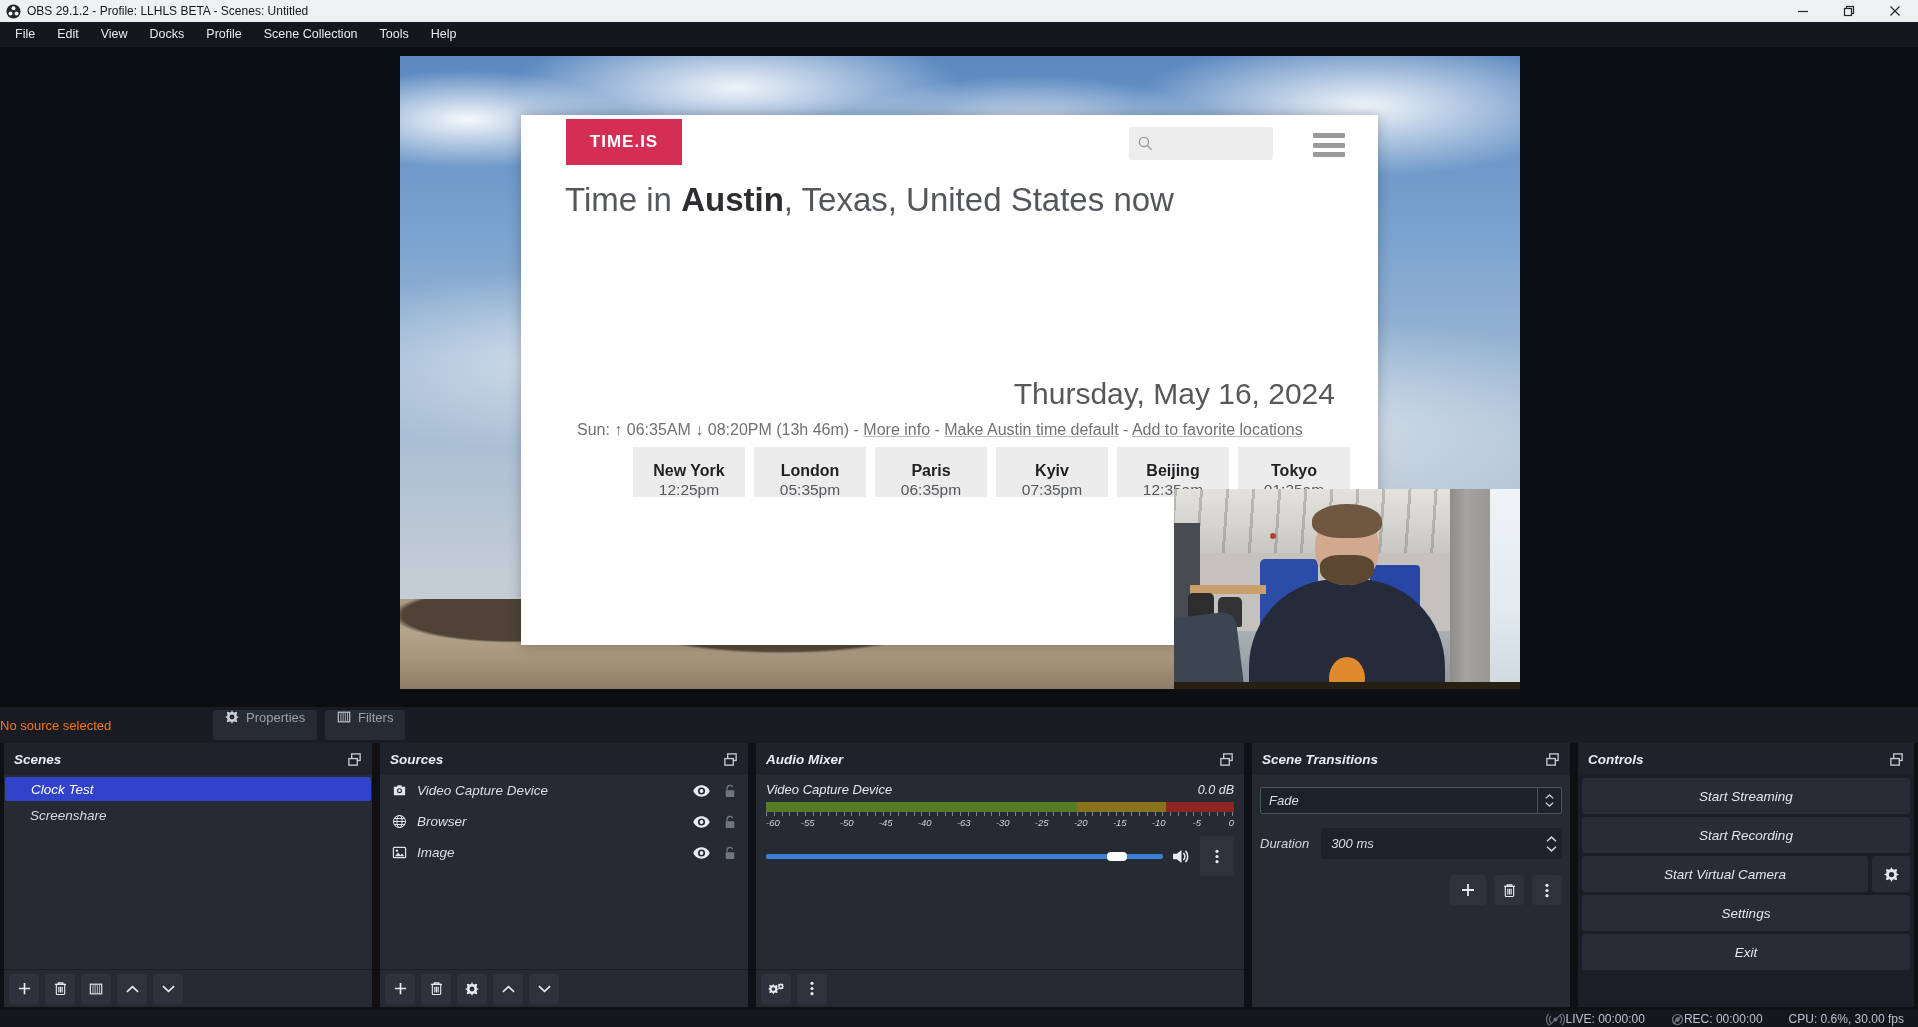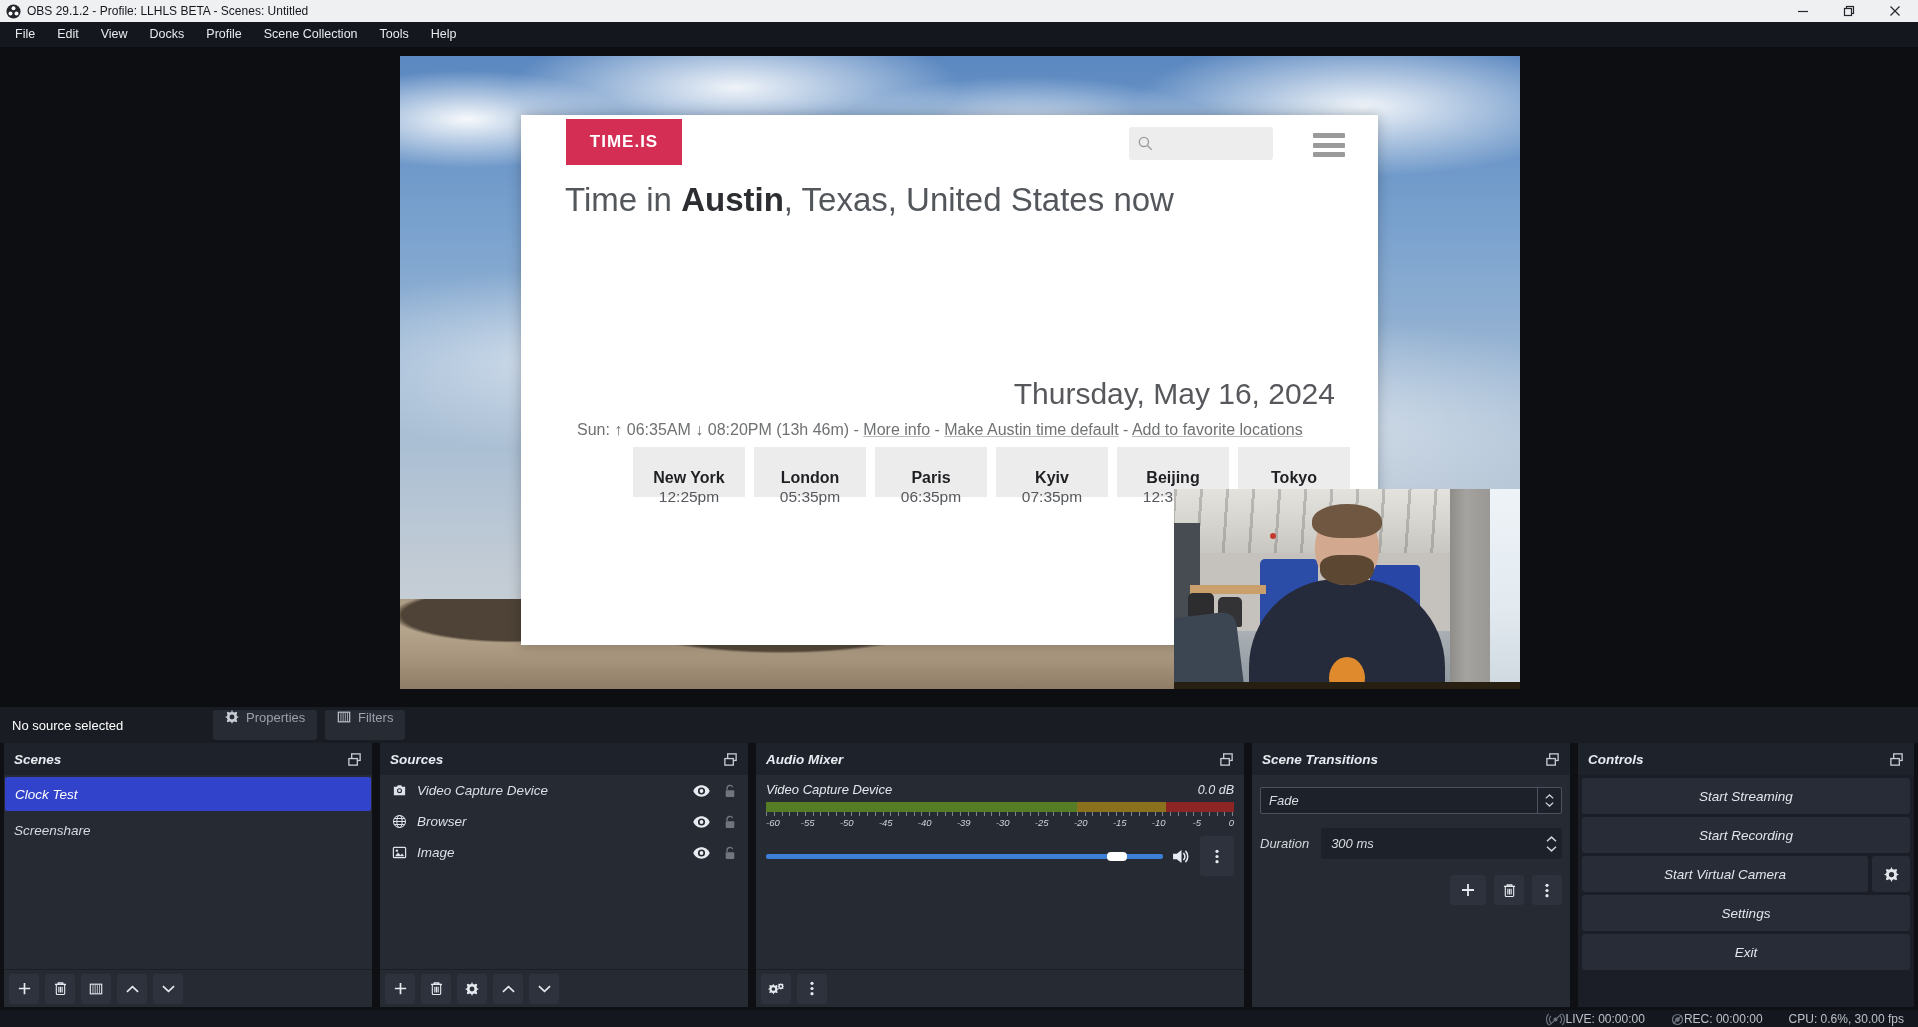--- a/index.html
+++ b/index.html
@@ -54,21 +54,21 @@
   .ti-heading { position:absolute; left:44px; top:66px; font-size:33px; color:#53575c; }
   .ti-heading b { color:#2b2d30; }
   .ti-clock { position:absolute; left:60px; top:104px; width:680px; text-align:center;
               font-family:"DejaVu Sans", sans-serif; font-weight:bold; color:#3a3b3d;
               font-size:132px; letter-spacing:-3px; line-height:1; white-space:nowrap; }
   .ti-clock .ampm { font-size:62px; letter-spacing:0; margin-left:10px; }
   .ti-date { position:absolute; right:43px; top:262px; font-size:30px; color:#56585c; }
   .ti-sun { position:absolute; left:56px; top:306px; width:760px; font-size:16px; color:#6f7173; white-space:nowrap; }
   .ti-sun a { color:#6f7173; text-decoration:underline; text-decoration-color:#b9babc; }
   .ti-cities { position:absolute; left:112px; top:332px; display:flex; gap:9px; }
-  .city { width:112px; height:50px; background:#ececec; text-align:center; padding-top:22px; }
+  .city { width:112px; height:50px; background:#ececec; text-align:center; padding-top:15px; }
   .city-name { font-size:16px; font-weight:bold; color:#1f2023; }
   .city-time { font-size:15.5px; color:#55585c; margin-top:1px; }
 
   
   .webcam { position:absolute; left:774px; top:433px; width:346px; height:200px; overflow:hidden; background:#c5c2bd; }
   .wc-ceiling { position:absolute; left:0; top:0; width:100%; height:64px;
     background:linear-gradient(180deg,#e4e2dd 0%,#d6d4cf 55%,#c8c6c1 100%);
     --s:transparent; }
   .wc-ceiling:before { content:""; position:absolute; inset:0;
     background:repeating-linear-gradient(94deg, rgba(110,110,108,.35) 0 3px, transparent 3px 26px); }
@@ -96,40 +96,40 @@
     background:#5c4733; border-radius:35% 35% 48% 48%; }
   .wc-body { position:absolute; left:50%; top:90px; transform:translateX(-50%); width:196px; height:112px;
     background:#262b3b; border-radius:88px 88px 0 0; }
   .wc-patch { position:absolute; left:50%; bottom:-8px; transform:translateX(-50%); width:36px; height:42px;
     background:#e08a2e; border-radius:50%; }
   .wc-strip { position:absolute; left:0; bottom:0; width:100%; height:7px; background:#281f13; }
 
   
   .src-toolbar { position:absolute; left:0; top:707px; width:1918px; height:36px; background:#191c23;
                  display:flex; align-items:center; }
-  .src-status { font-size:13px; color:#ffffff; margin-left:12px; }
+  .src-status { font-size:13px; color:#f97316; }
   .tb-btn { position:absolute; top:3px; height:30px; background:#262b34; border-radius:3px;
             display:flex; align-items:flex-start; gap:7px; padding:0 12px; color:#9aa1ab; font-size:13px; }
   .tb-btn .ic { color:#c8ccd2; }
   .btn-props { left:213px; }
   .btn-filters { left:325px; }
 
   
   .panels { position:absolute; left:0; top:743px; width:1918px; height:264px;font-style:italic; }
   .panel { position:absolute; top:0; height:264px; background:#262a33; }
   .panel-header { height:32px; background:#1e222b; display:flex; align-items:center; padding:0 10px;
                   font-size:13.5px; font-weight:bold; color:#e8ebf0; }
   .popout { margin-left:auto; color:#c9cdd4; }
   .panel-toolbar { position:absolute; left:0; bottom:0; width:100%; height:38px; border-top:1px solid #1b1e25;
                    display:flex; align-items:center; gap:6px; padding:0 5px; }
   .sq-btn { width:30px; height:30px; background:#2d323d; border-radius:3px; color:#e6e9ee;
             display:flex; align-items:center; justify-content:center; }
 
   .p-scenes { left:4px; width:368px; }
-  .scene-item { height:34px; margin:2px 0 0 0; display:flex; align-items:center; padding-left:10px;
+  .scene-item { height:24px; margin:2px 0 0 0; display:flex; align-items:center; padding-left:26px;
                 font-size:13.5px; color:#d6d9de; }
   .scene-item.selected { background:var(--accent,#3142cb); color:#fff; margin:2px 1px 0 1px; border-radius:2px; }
 
   .p-sources { left:380px; width:368px; }
   .source-row { height:31px; display:flex; align-items:center; padding:0 12px; gap:10px;
                 font-size:13.5px; color:#dcdfe4; }
   .source-row .ic { color:#dfe3e9; }
   .row-icons { margin-left:auto; display:flex; align-items:center; gap:14px; }
   .lock { color:#70767f; }
   .eye { color:#e8ebf0; }
@@ -499,21 +499,21 @@
         <span class="mix-name">Video Capture Device</span>
         <span class="mix-db">0.0 dB</span>
       </div>
       <div class="meter"></div>
       <div class="ruler">
         <span class="tick first" style="left:0%">-60</span>
         <span class="tick" style="left:8.333%">-55</span>
         <span class="tick" style="left:16.667%">-50</span>
         <span class="tick" style="left:25%">-45</span>
         <span class="tick" style="left:33.333%">-40</span>
-        <span class="tick" style="left:41.667%">-39</span>
+        <span class="tick" style="left:41.667%">-63</span>
         <span class="tick" style="left:50%">-30</span>
         <span class="tick" style="left:58.333%">-25</span>
         <span class="tick" style="left:66.667%">-20</span>
         <span class="tick" style="left:75%">-15</span>
         <span class="tick" style="left:83.333%">-10</span>
         <span class="tick" style="left:91.667%">-5</span>
         <span class="tick last" style="left:100%">0</span>
       </div>
       <div class="vol-row">
         <div class="vol-track">

